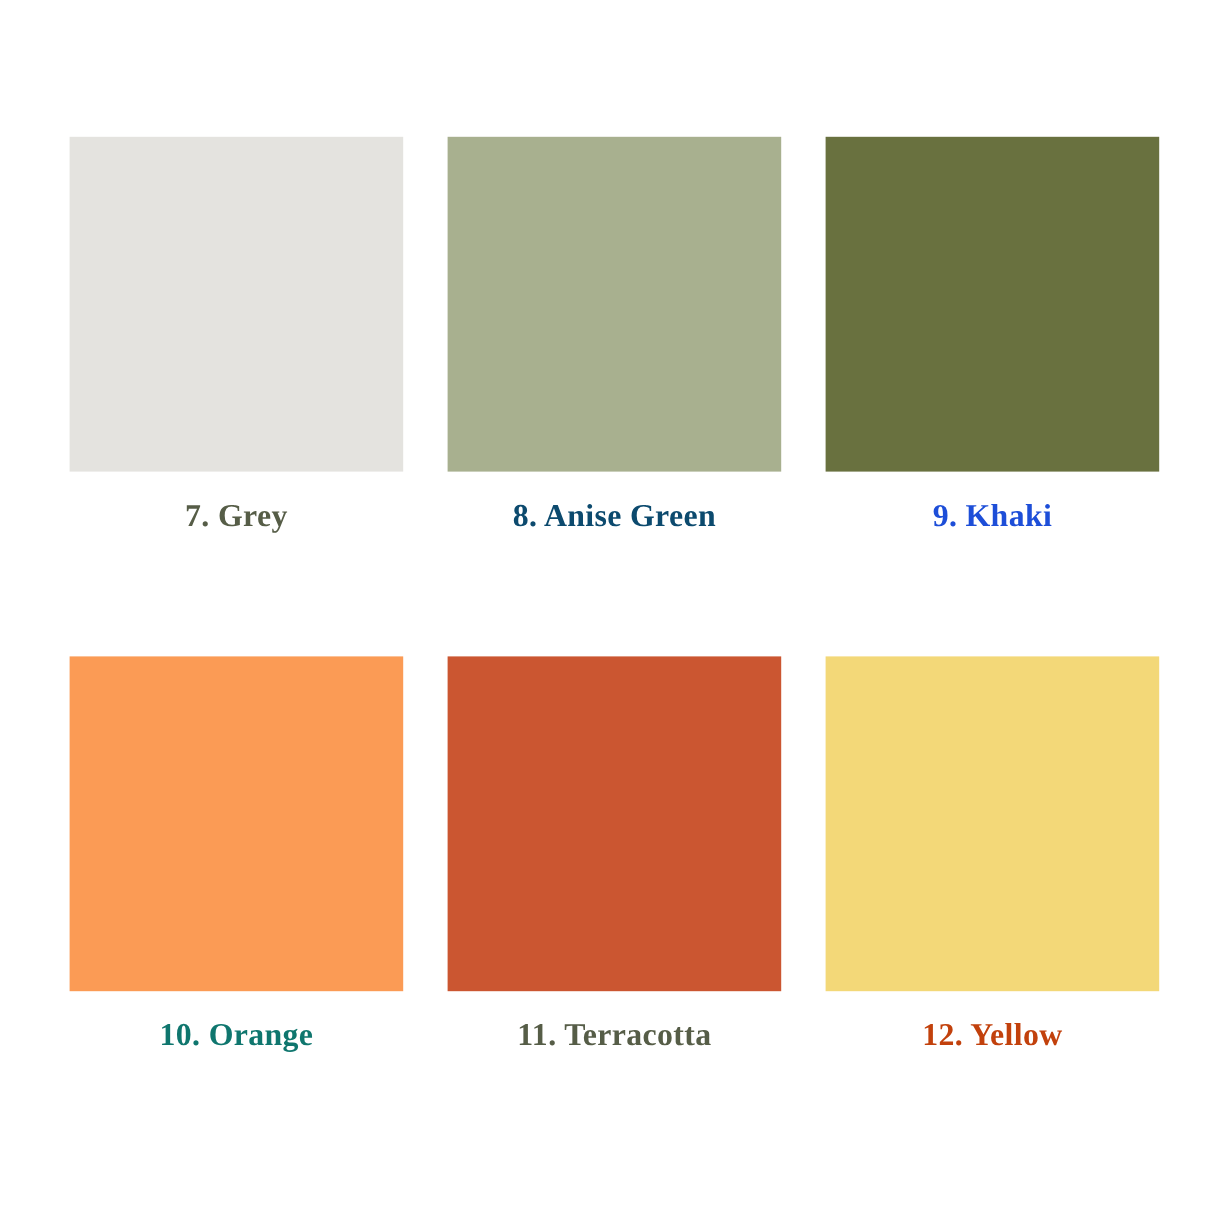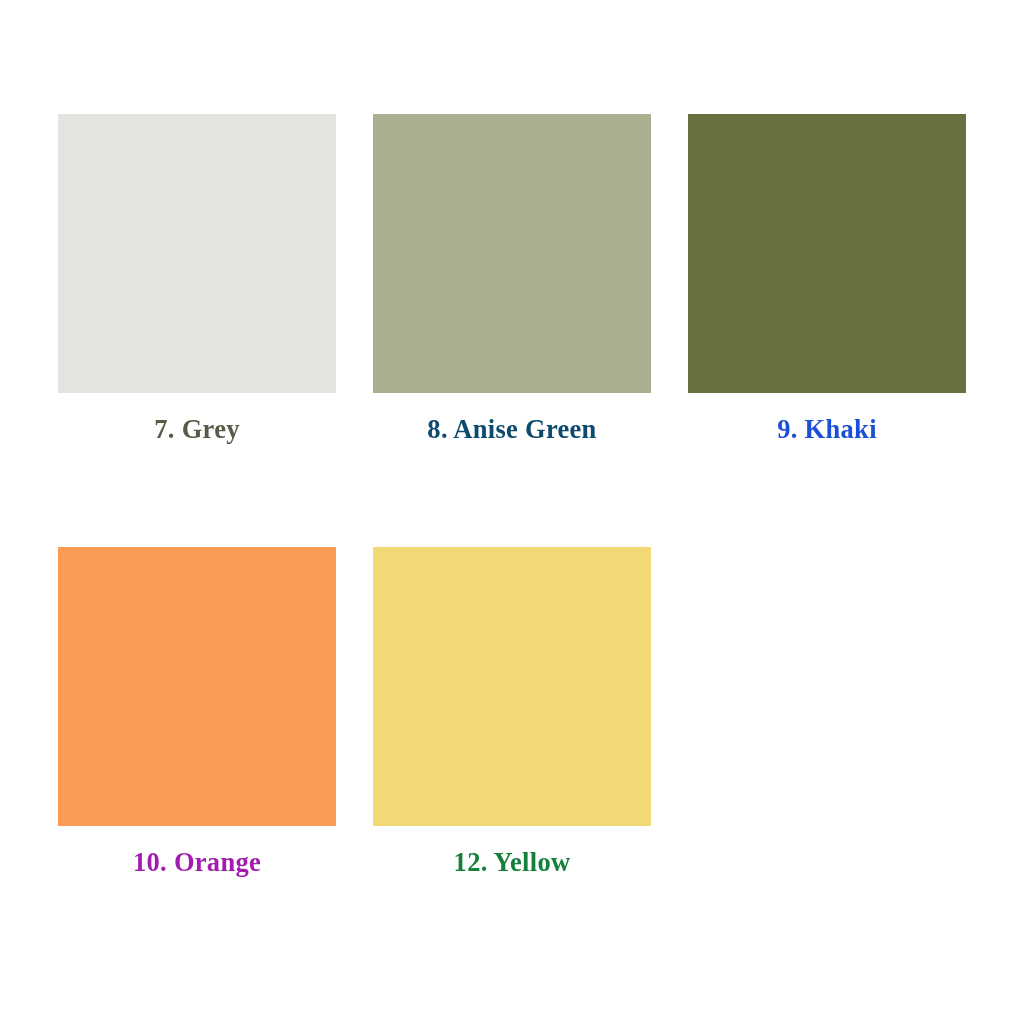--- a/index.html
+++ b/index.html
@@ -77,23 +77,27 @@
       <div class="swatch-label" style="color: #0c4a6e;">8. Anise Green</div>
     </div>
 
     <div class="swatch-cell">
       <div class="swatch-chip" style="background: rgb(105, 113, 63);"></div>
       <div class="swatch-label" style="color: #1d4ed8;">9. Khaki</div>
     </div>
 
     <div class="swatch-cell">
       <div class="swatch-chip" style="background: rgb(251, 155, 85);"></div>
-      <div class="swatch-label" style="color: #a21caf;">10. Orange</div>
+      <div class="swatch-label" style="color: #0f766e;">10. Orange</div>
     </div>
 
+    <div class="swatch-cell">
+      <div class="swatch-chip" style="background: rgb(203, 86, 49);"></div>
+      <div class="swatch-label" style="color: rgb(86, 93, 71);">11. Terracotta</div>
+    </div>
 
     <div class="swatch-cell">
       <div class="swatch-chip" style="background: rgb(243, 216, 120);"></div>
-      <div class="swatch-label" style="color: #15803d;">12. Yellow</div>
+      <div class="swatch-label" style="color: #c2410c;">12. Yellow</div>
     </div>
 
   </div>
 </div>
 
 </body></html>

